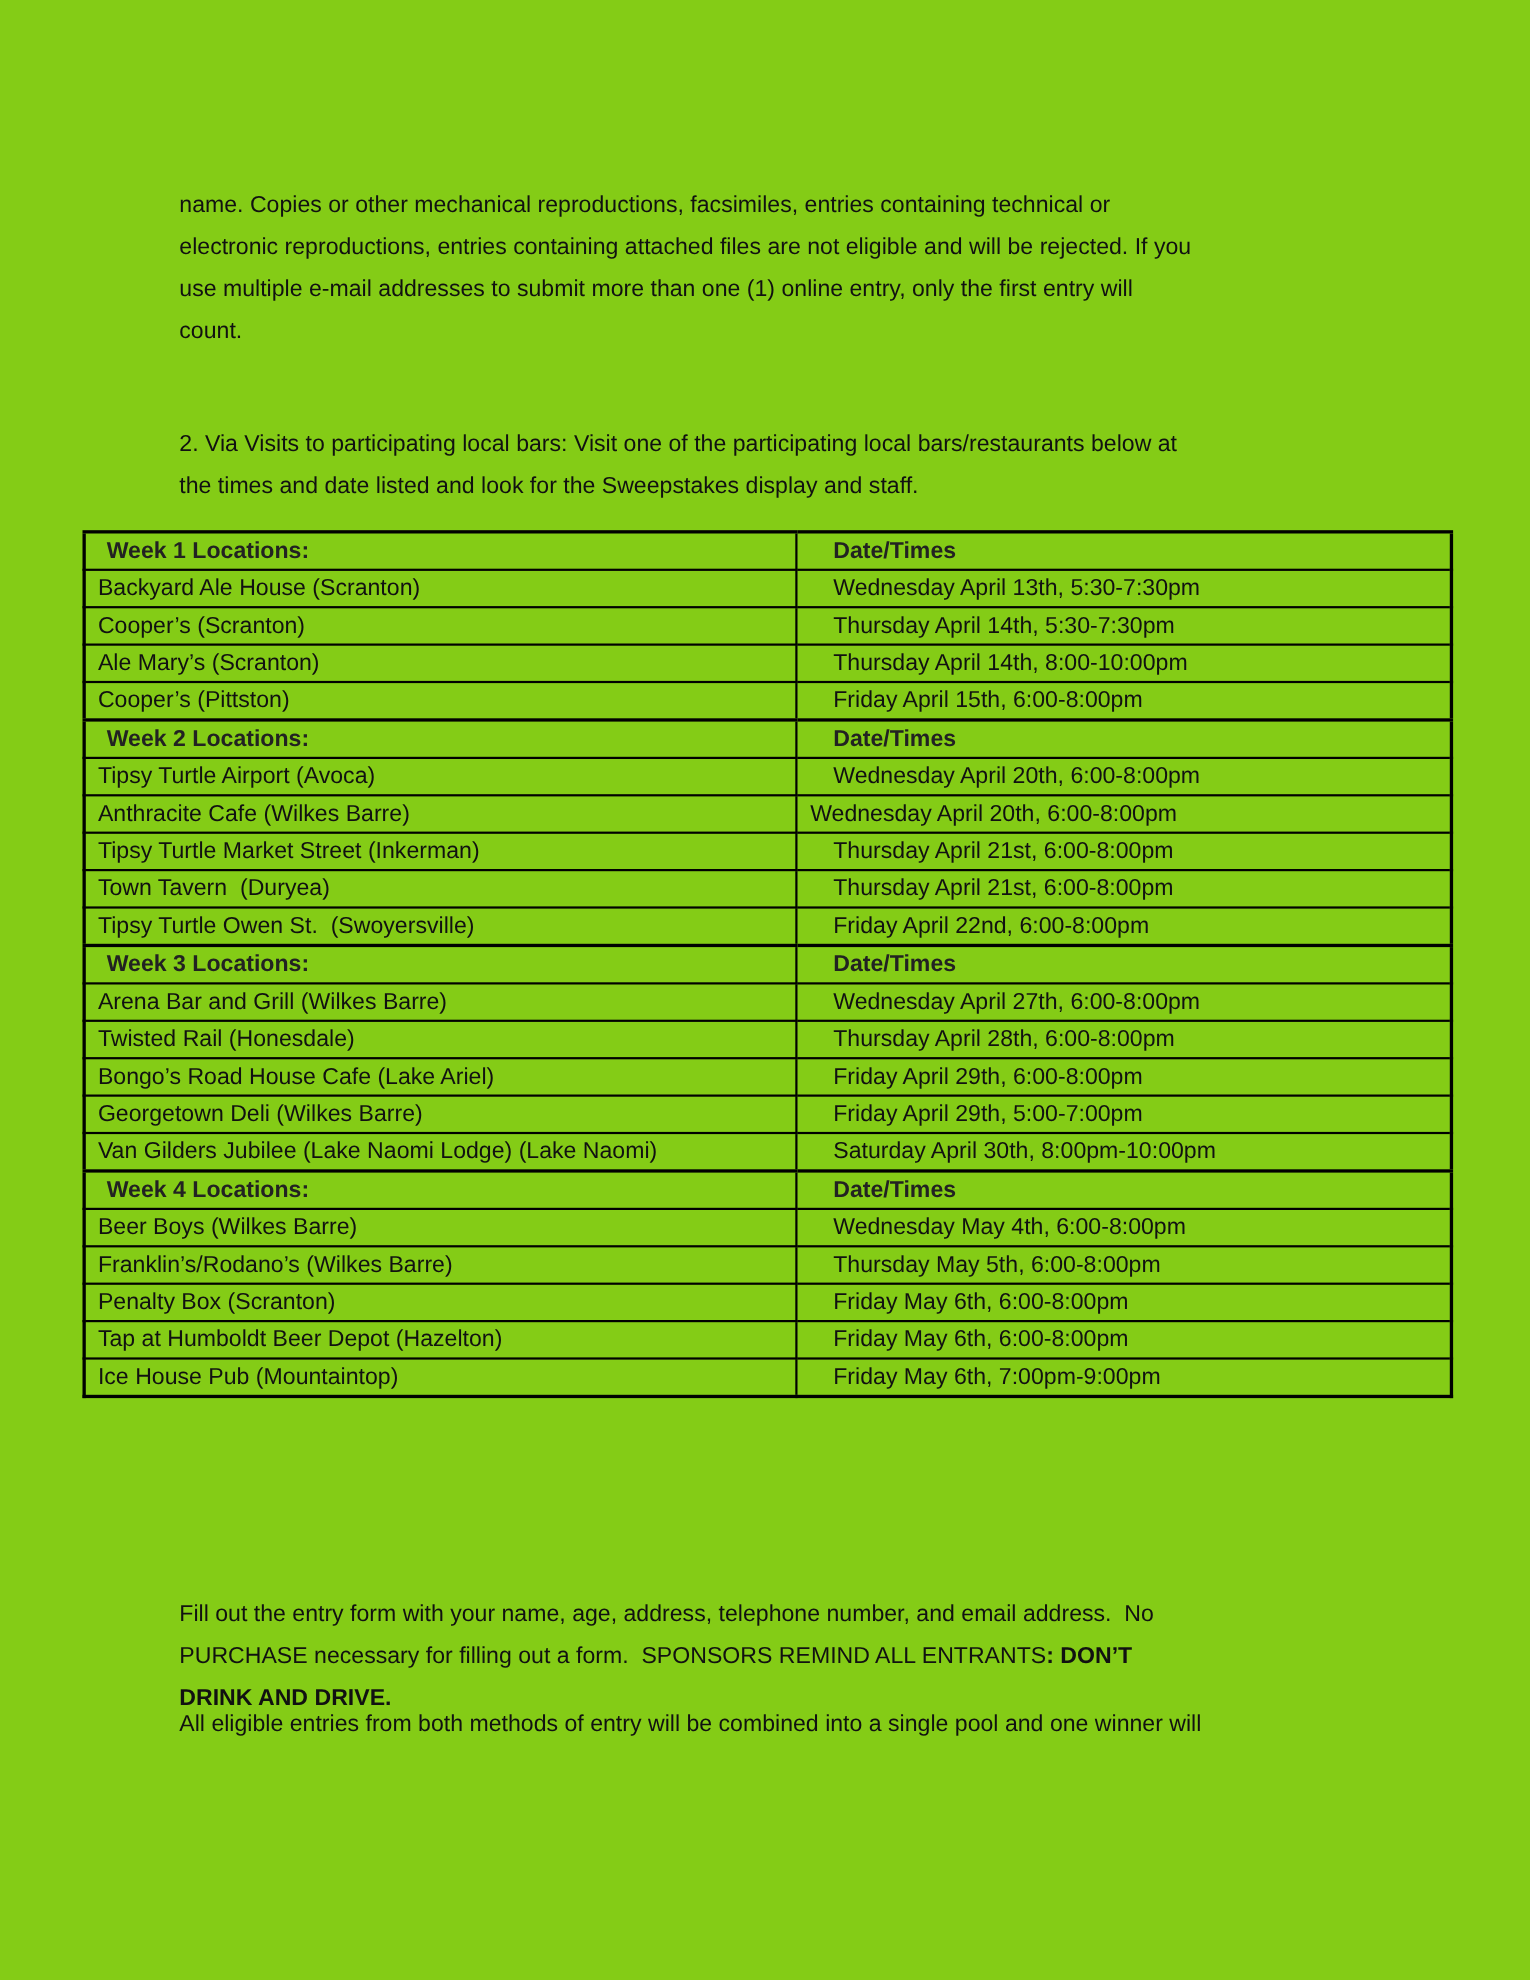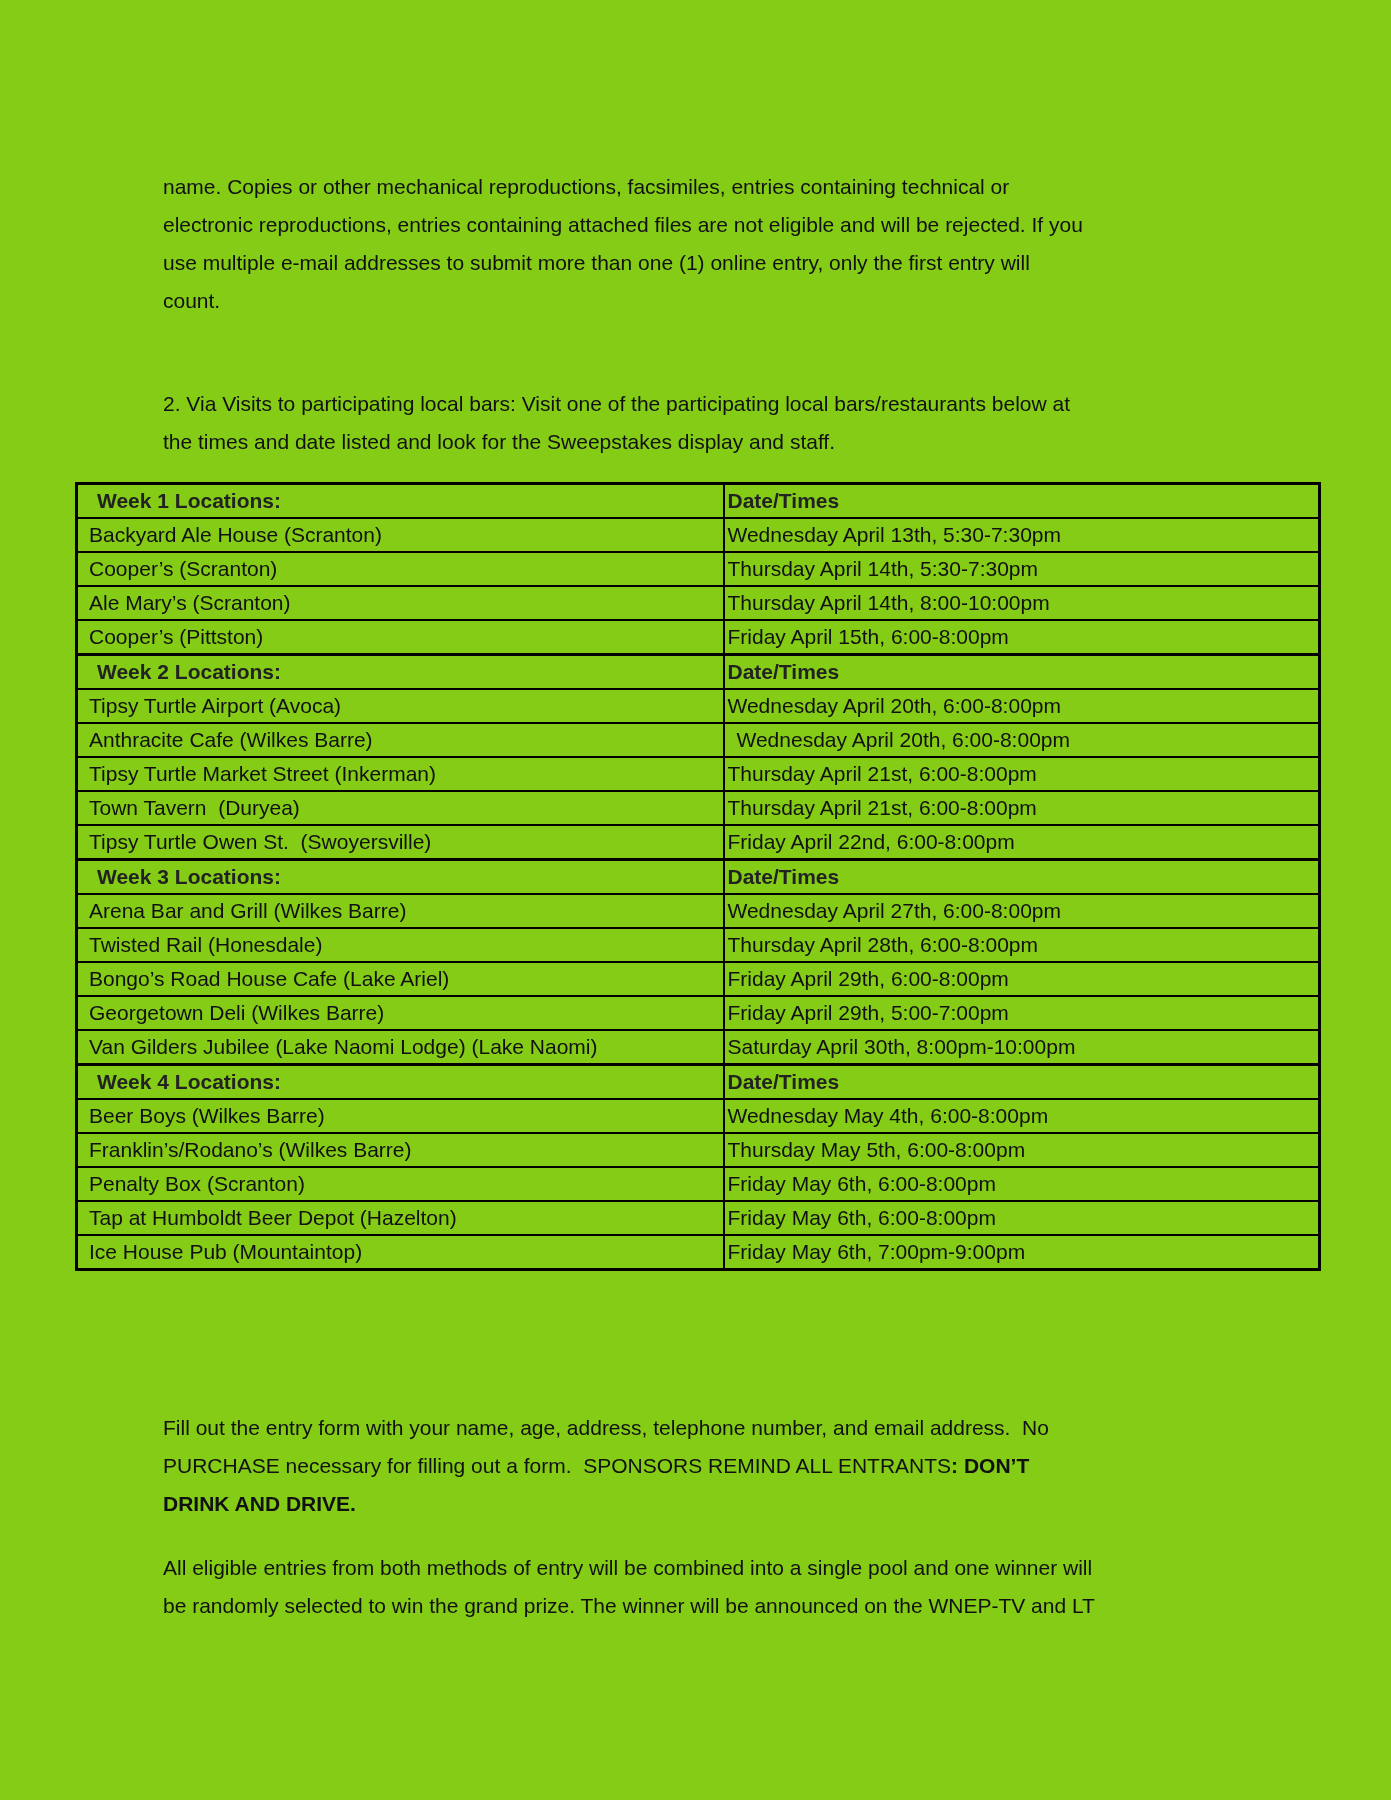--- a/index.html
+++ b/index.html
@@ -57,21 +57,21 @@
       height: 32px;
       padding: 0 0 0 11px;
       font-size: 21px;
       line-height: 32px;
       white-space: nowrap;
       vertical-align: middle;
       color: #111111;
     }
     .schedule col.c-loc { width: 647px; }
     .schedule col.c-time { width: 596px; }
-    .schedule td.c-time { padding-left: 3px; }
+    .schedule td.c-time { padding-left: 33px; }
     .schedule td.c-time.tight { padding-left: 12px; }
     .schedule tr.week-header td {
       font-weight: bold;
       color: #222222;
       border-top: 3px solid #000000;
     }
     .schedule tr.week-header td.c-loc { padding-left: 19px; }
   </style>
 </head>
 <body>
@@ -189,23 +189,22 @@
         <td class="c-time">Friday May 6th, 6:00-8:00pm</td>
       </tr>
       <tr>
         <td class="c-loc">Ice House Pub (Mountaintop)</td>
         <td class="c-time">Friday May 6th, 7:00pm-9:00pm</td>
       </tr>
     </tbody>
   </table>
 
   <p class="para" id="p-fill">
-    <span class="line" style="white-space: pre;">Fill out the entry form with your name, age, address, telephone number, and email address.  No</span>
+    <span class="line" style="white-space: pre; margin-top: 40px;">Fill out the entry form with your name, age, address, telephone number, and email address.  No</span>
     <span class="line" style="white-space: pre;"><span>PURCHASE necessary for filling out a form.  SPONSORS REMIND ALL ENTRANTS</span><b>: DON’T</b></span>
     <span class="line"><b>DRINK AND DRIVE.</b></span>
   </p>
 
   <p class="para" id="p-pool">
     <span class="line">All eligible entries from both methods of entry will be combined into a single pool and one winner will</span>
-    <span class="line">be randomly selected to win the grand prize. The winner will be announced on the WNEP-TV and LT</span>
   </p>
 
 </div>
 
 </body></html>

